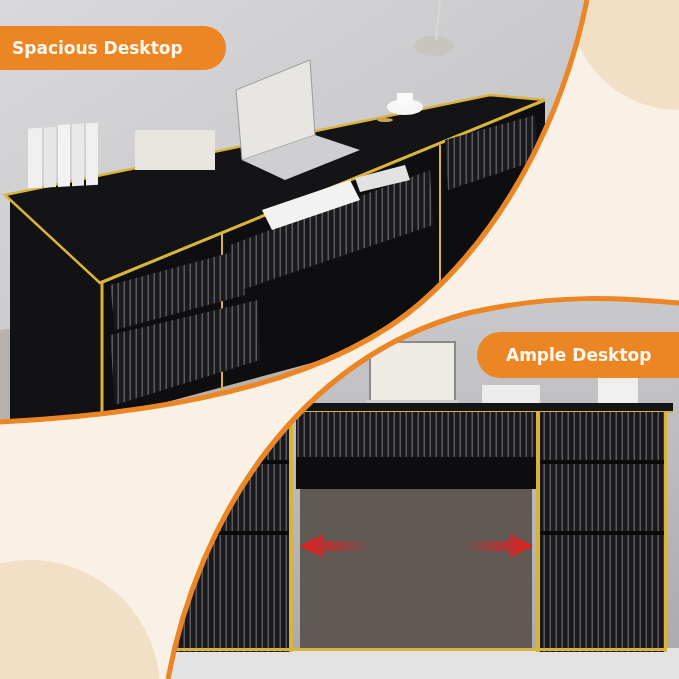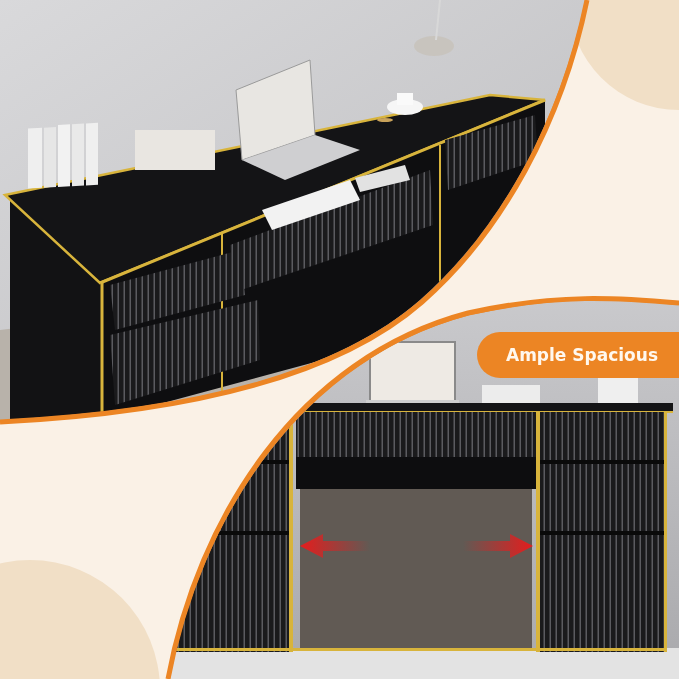--- a/index.html
+++ b/index.html
@@ -126,16 +126,19 @@
       <rect x="165" y="648" width="500" height="3" fill="#d8b43c"></rect>
 
       <g>
         <polygon points="300,546 323,534 323,541 370,541 370,551 323,551 323,558" fill="url(#arrowL)"></polygon>
         <polygon points="533,546 510,534 510,541 463,541 463,551 510,551 510,558" fill="url(#arrowR)"></polygon>
       </g>
     </g>
     <path d="M168 679 C198 518 298 358 468 313 C558 293 620 298 679 303" fill="none" stroke="#ec8524" stroke-width="5"></path>
   </svg>
 
+  <div class="pill pill-1">
+    <span>Spacious Desktop</span>
+  </div>
   <div class="pill pill-2">
-    <span>Ample Spacious</span>
+    <span>Ample Desktop</span>
   </div>
 </div>
 
 </body></html>

